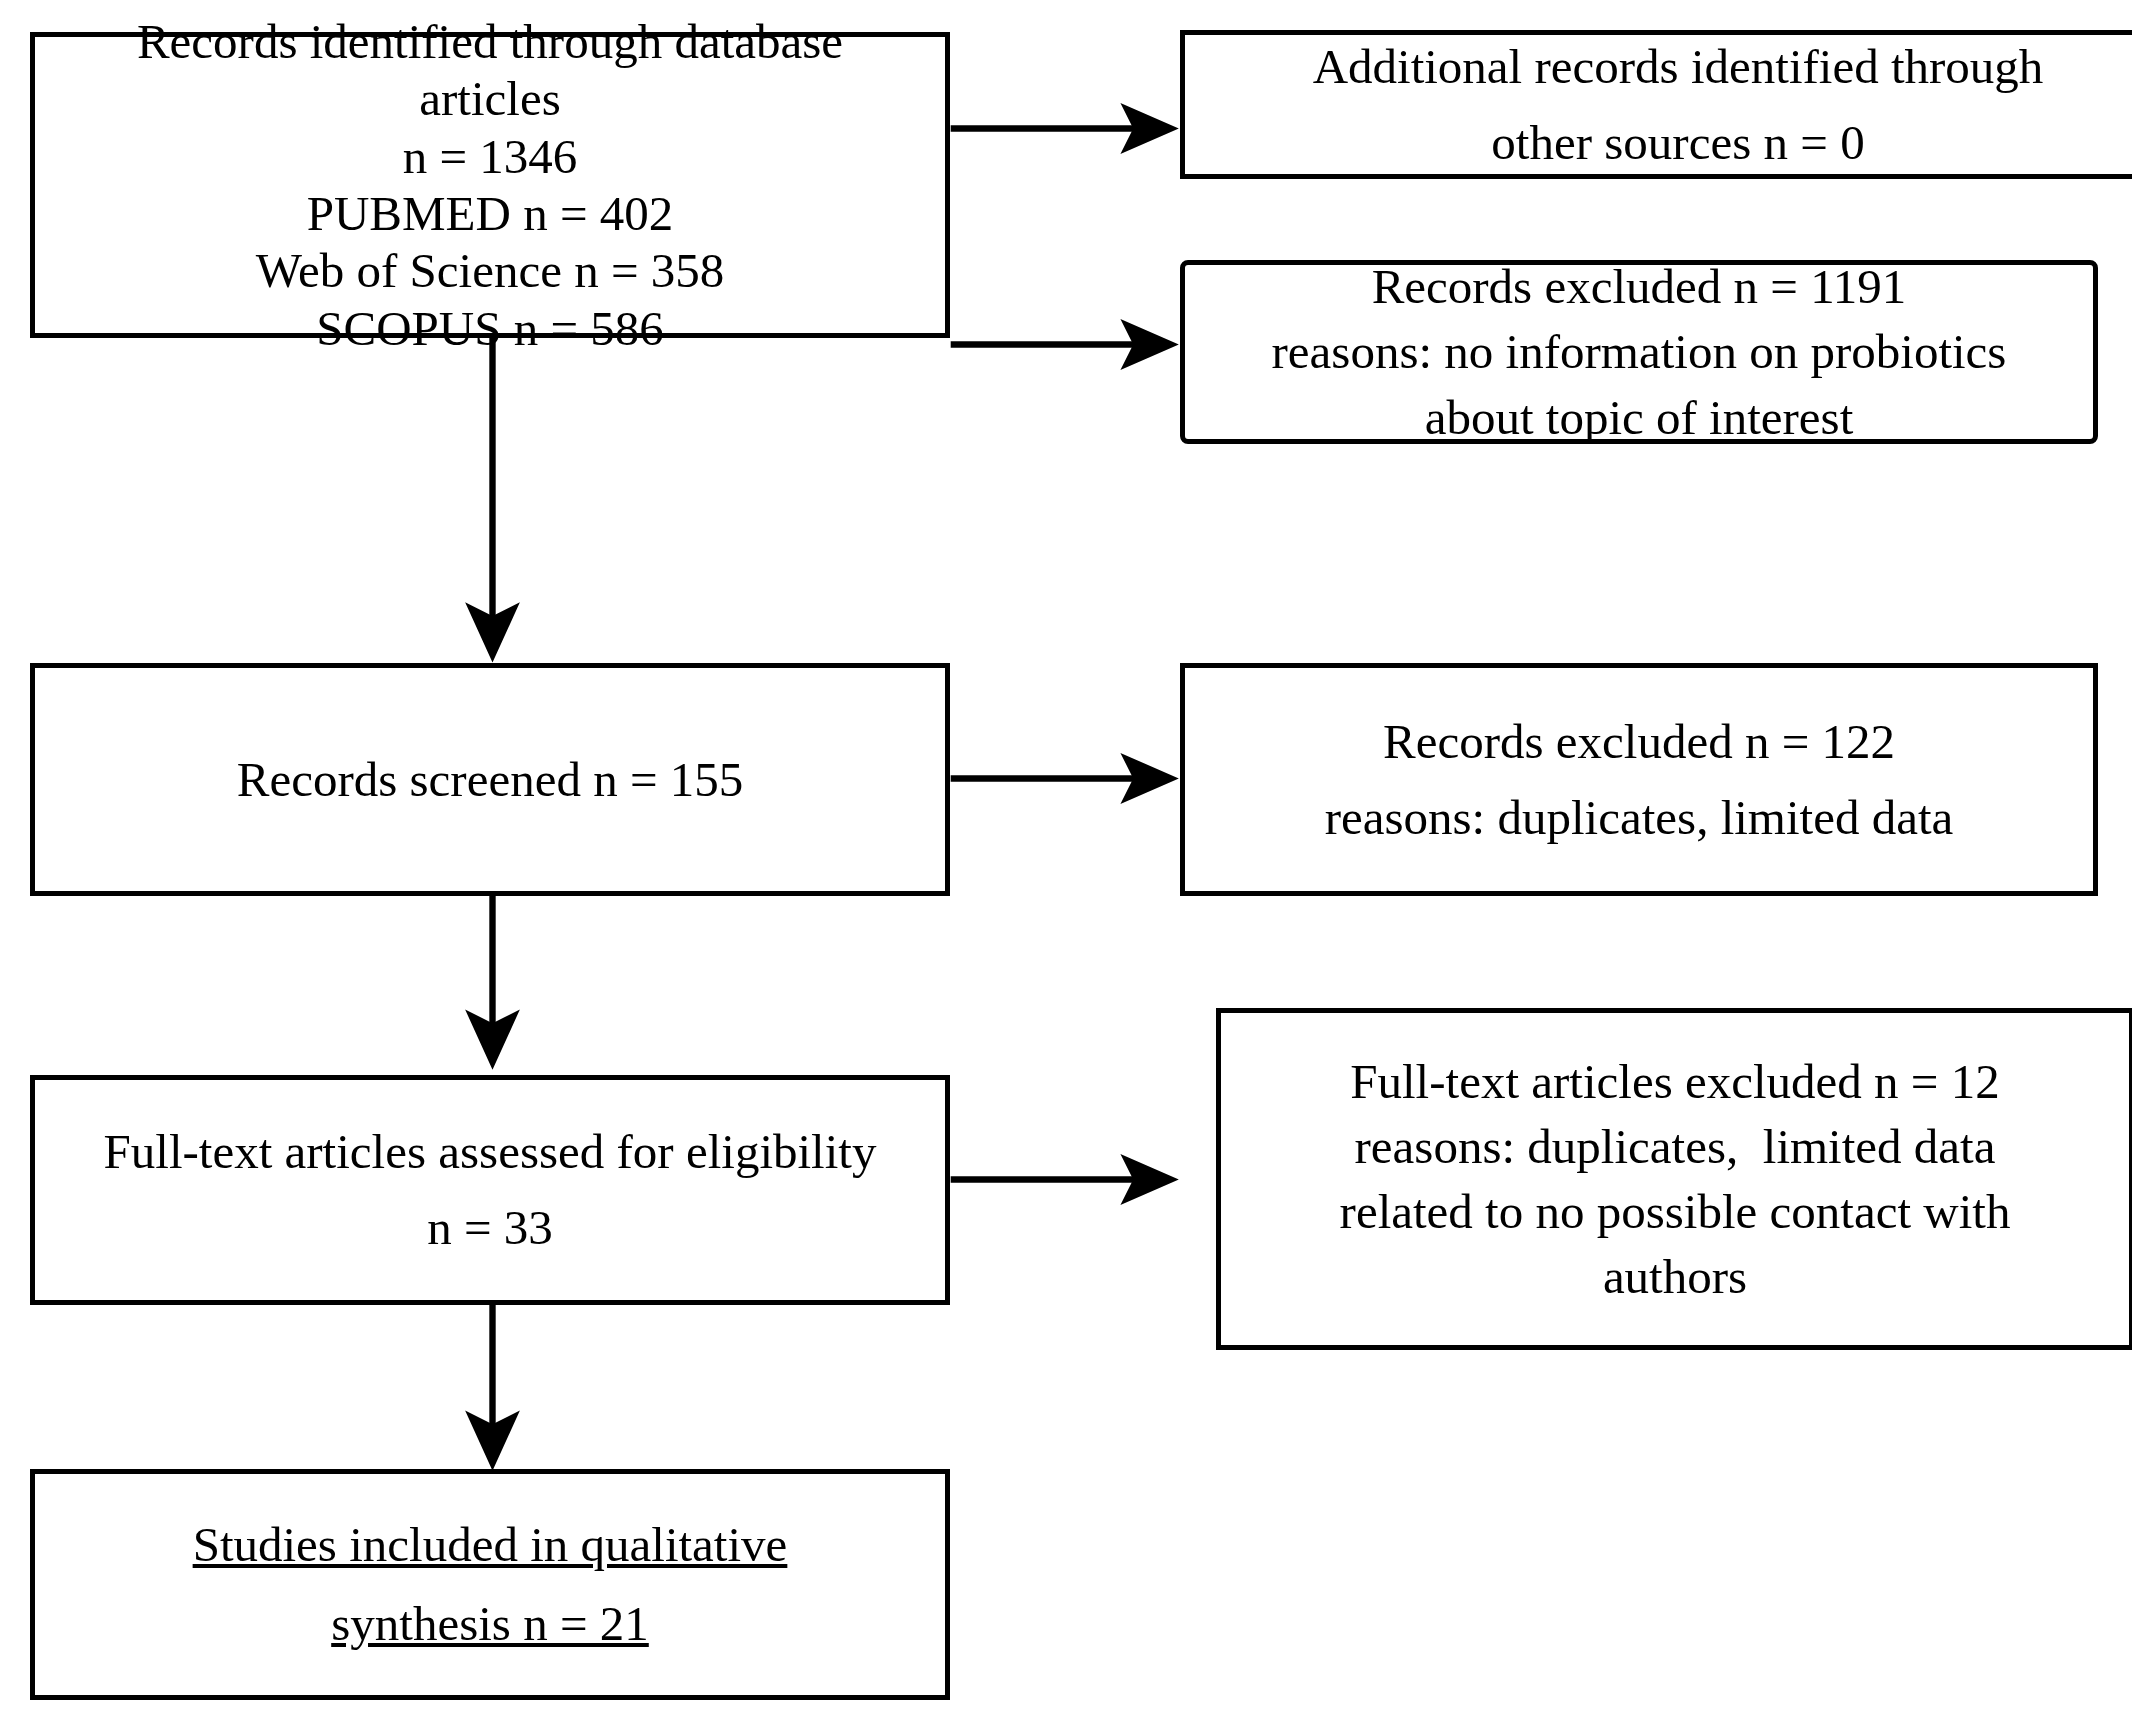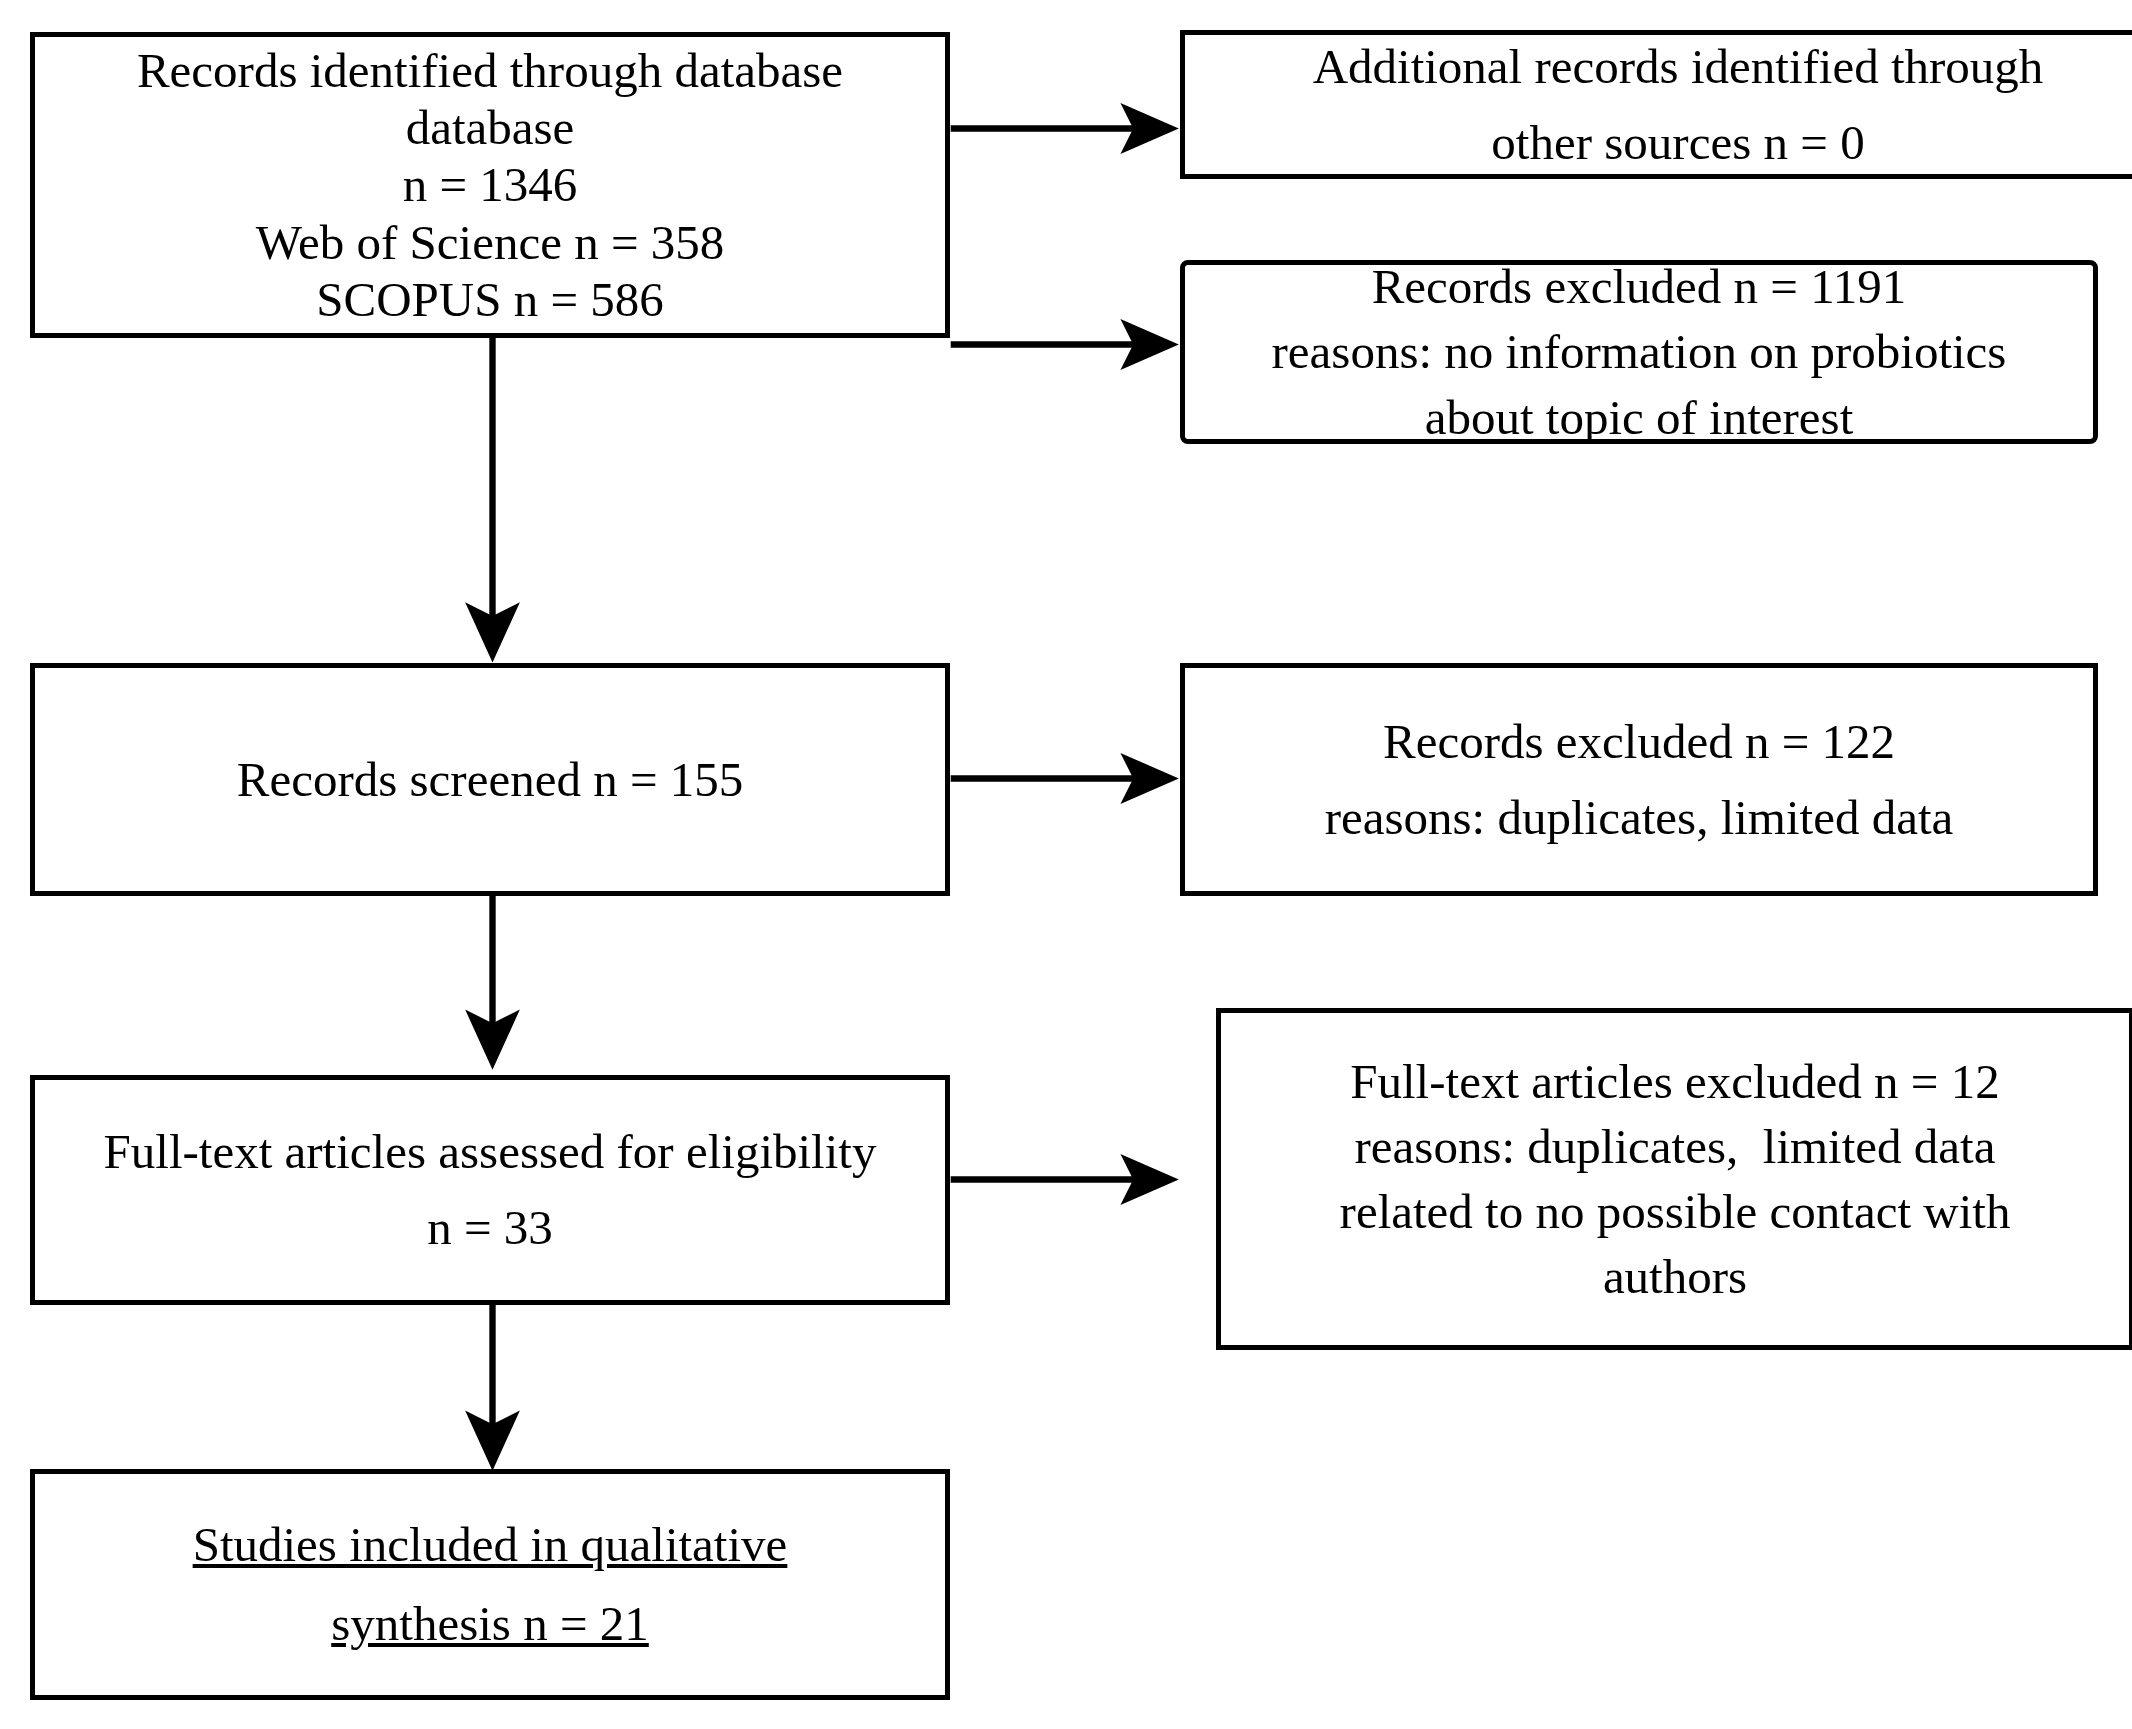--- a/index.html
+++ b/index.html
@@ -126,22 +126,23 @@
 
   <div class="connector" style="left:456px; top:1295px; width:73px; height:179px;">
     <svg width="73" height="179" viewBox="0 0 80 195">
       <line x1="40" y1="0" x2="40" y2="155" stroke="#000" stroke-width="7"></line>
       <path d="M 40 192 L 10 126 L 40 141 L 70 126 Z" fill="#000"></path>
     </svg>
   </div>
 
   <div class="node" id="box-identified">
     <span class="line">Records identified through database</span>
-    <span class="line">database</span>
+    <span class="line">articles</span>
     <span class="line">n = 1346</span>
+    <span class="line">PUBMED n = 402</span>
     <span class="line">Web of Science n = 358</span>
     <span class="line">SCOPUS n = 586</span>
   </div>
 
   <div class="node" id="box-additional">
     <span class="line">Additional records identified through</span>
     <span class="line">other sources n = 0</span>
   </div>
 
   <div class="node" id="box-excluded-1191">

